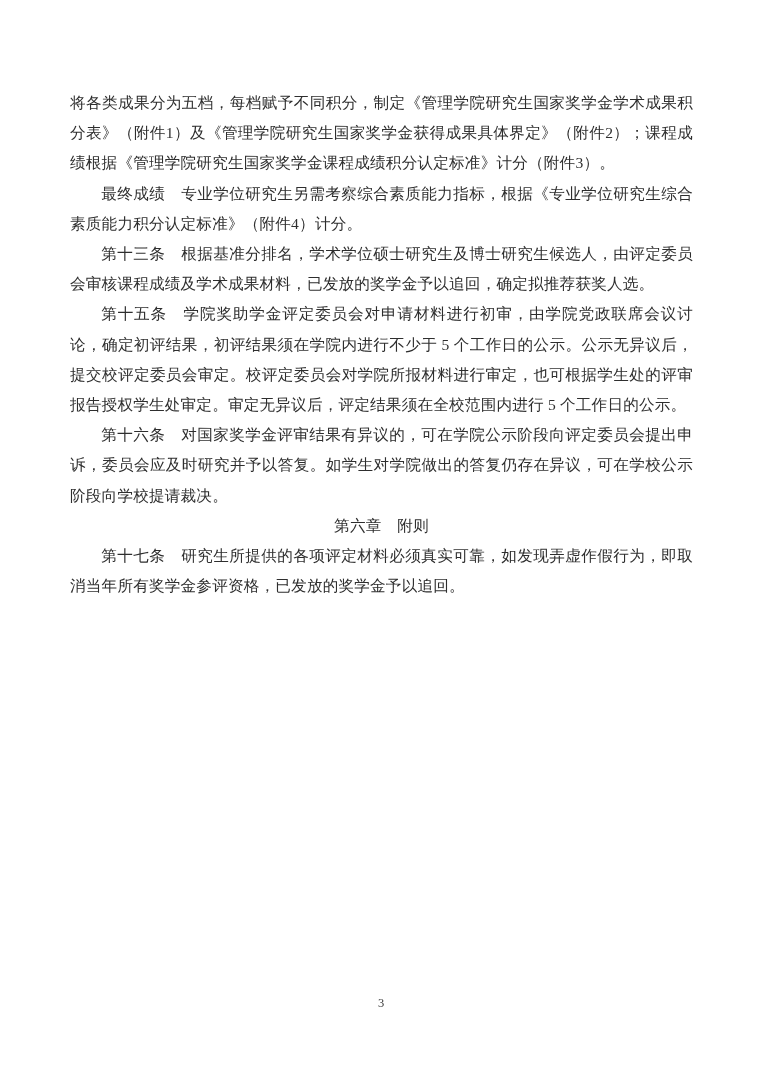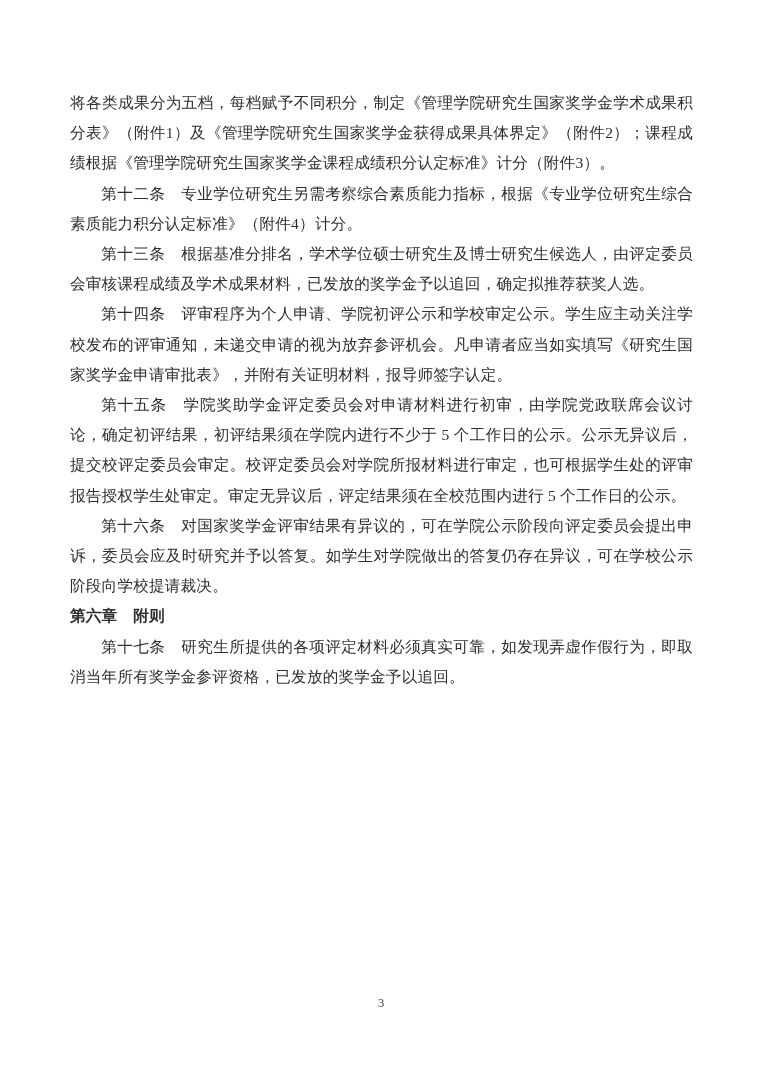--- a/index.html
+++ b/index.html
@@ -37,42 +37,42 @@
     text-indent: 2em;
     letter-spacing: 0.2px;
   }
   p.no-indent {
     text-indent: 0;
   }
   .chapter-heading {
     margin: 0;
     font-size: 15.6px;
     line-height: 30.2px;
-    font-weight: bold;
+    font-weight: normal;
+    text-align: center;
     letter-spacing: 0.2px;
   }
   .page-number {
     position: absolute;
     left: 0;
     width: 762px;
     top: 994px;
     text-align: center;
     font-size: 12.5px;
     line-height: 18px;
     color: #3a3a3a;
   }
 </style>
 </head>
 <body>
 
 <div class="page">
   <div class="content">
     <p class="body-par no-indent">将各类成果分为五档，每档赋予不同积分，制定《管理学院研究生国家奖学金学术成果积分表》（附件1）及《管理学院研究生国家奖学金获得成果具体界定》（附件2）；课程成绩根据《管理学院研究生国家奖学金课程成绩积分认定标准》计分（附件3）。</p>
-    <p class="body-par">第十二条　专业学位研究生另需考察综合素质能力指标，根据《专业学位研究生综合素质能力积分认定标准》（附件4）计分。</p>
+    <p class="body-par">最终成绩　专业学位研究生另需考察综合素质能力指标，根据《专业学位研究生综合素质能力积分认定标准》（附件4）计分。</p>
     <p class="body-par">第十三条　根据基准分排名，学术学位硕士研究生及博士研究生候选人，由评定委员会审核课程成绩及学术成果材料，已发放的奖学金予以追回，确定拟推荐获奖人选。</p>
-    <p class="body-par">第十四条　评审程序为个人申请、学院初评公示和学校审定公示。学生应主动关注学校发布的评审通知，未递交申请的视为放弃参评机会。凡申请者应当如实填写《研究生国家奖学金申请审批表》，并附有关证明材料，报导师签字认定。</p>
     <p class="body-par">第十五条　学院奖助学金评定委员会对申请材料进行初审，由学院党政联席会议讨论，确定初评结果，初评结果须在学院内进行不少于 5 个工作日的公示。公示无异议后，提交校评定委员会审定。校评定委员会对学院所报材料进行审定，也可根据学生处的评审报告授权学生处审定。审定无异议后，评定结果须在全校范围内进行 5 个工作日的公示。</p>
     <p class="body-par">第十六条　对国家奖学金评审结果有异议的，可在学院公示阶段向评定委员会提出申诉，委员会应及时研究并予以答复。如学生对学院做出的答复仍存在异议，可在学校公示阶段向学校提请裁决。</p>
     <h2 class="chapter-heading">第六章　附则</h2>
     <p class="body-par">第十七条　研究生所提供的各项评定材料必须真实可靠，如发现弄虚作假行为，即取消当年所有奖学金参评资格，已发放的奖学金予以追回。</p>
   </div>
   <div class="page-number">3</div>
 </div>
 
 </body></html>

